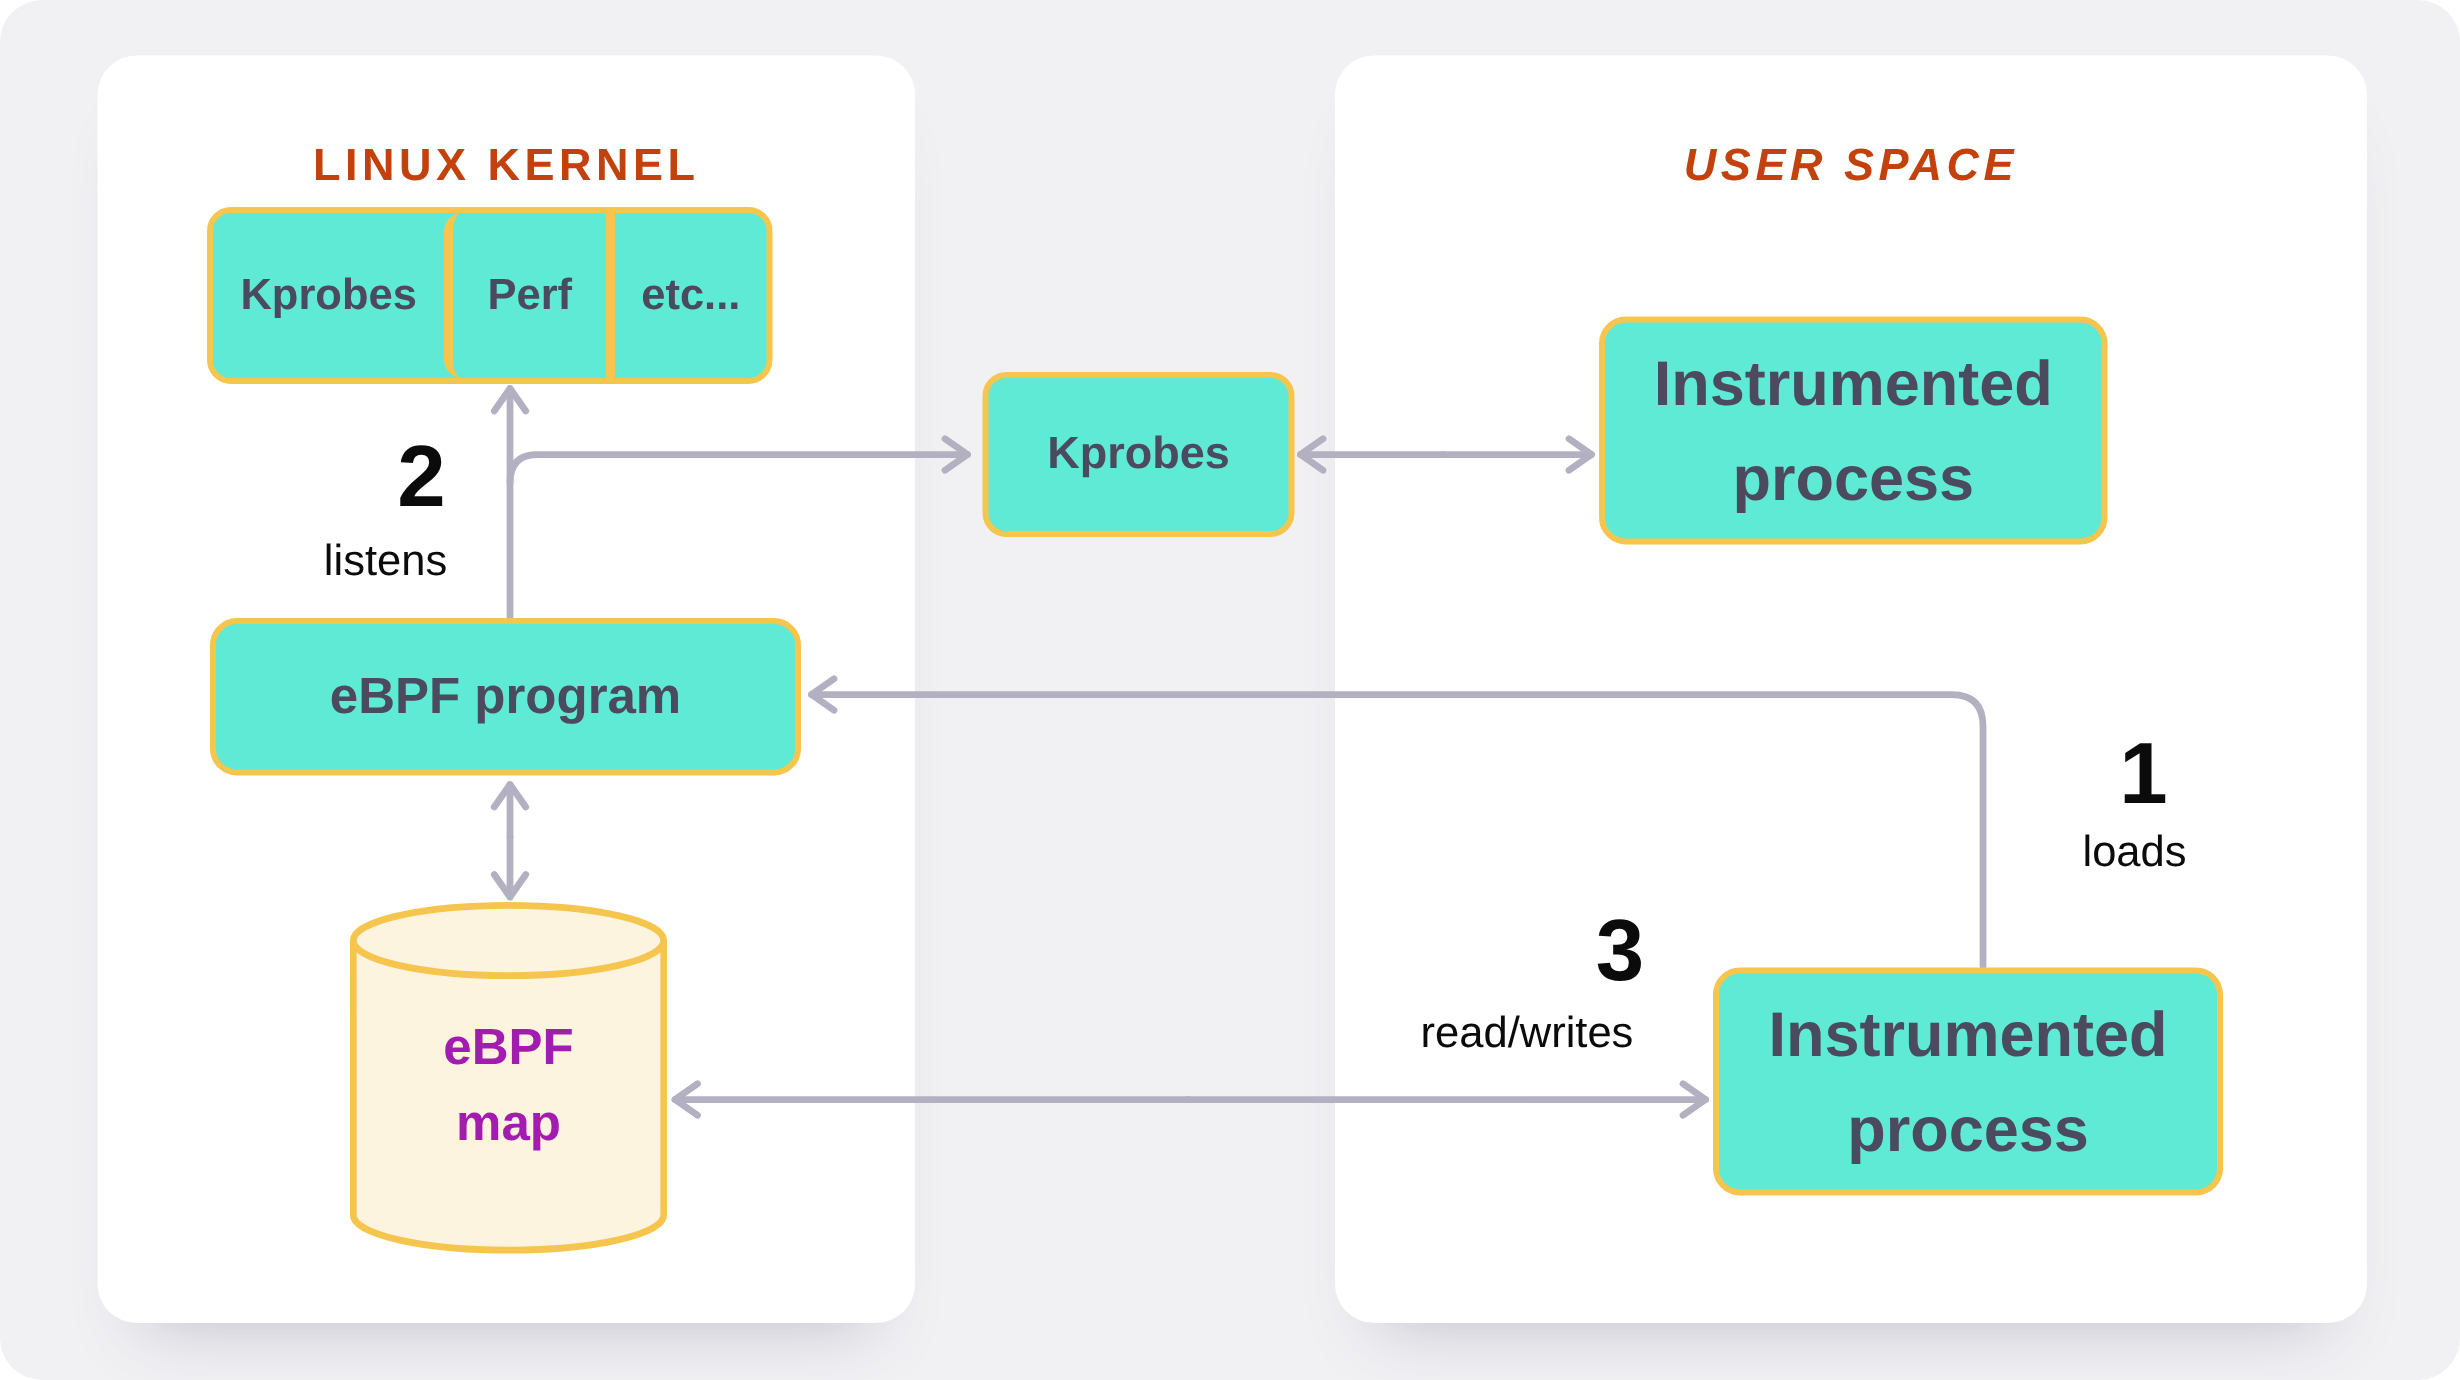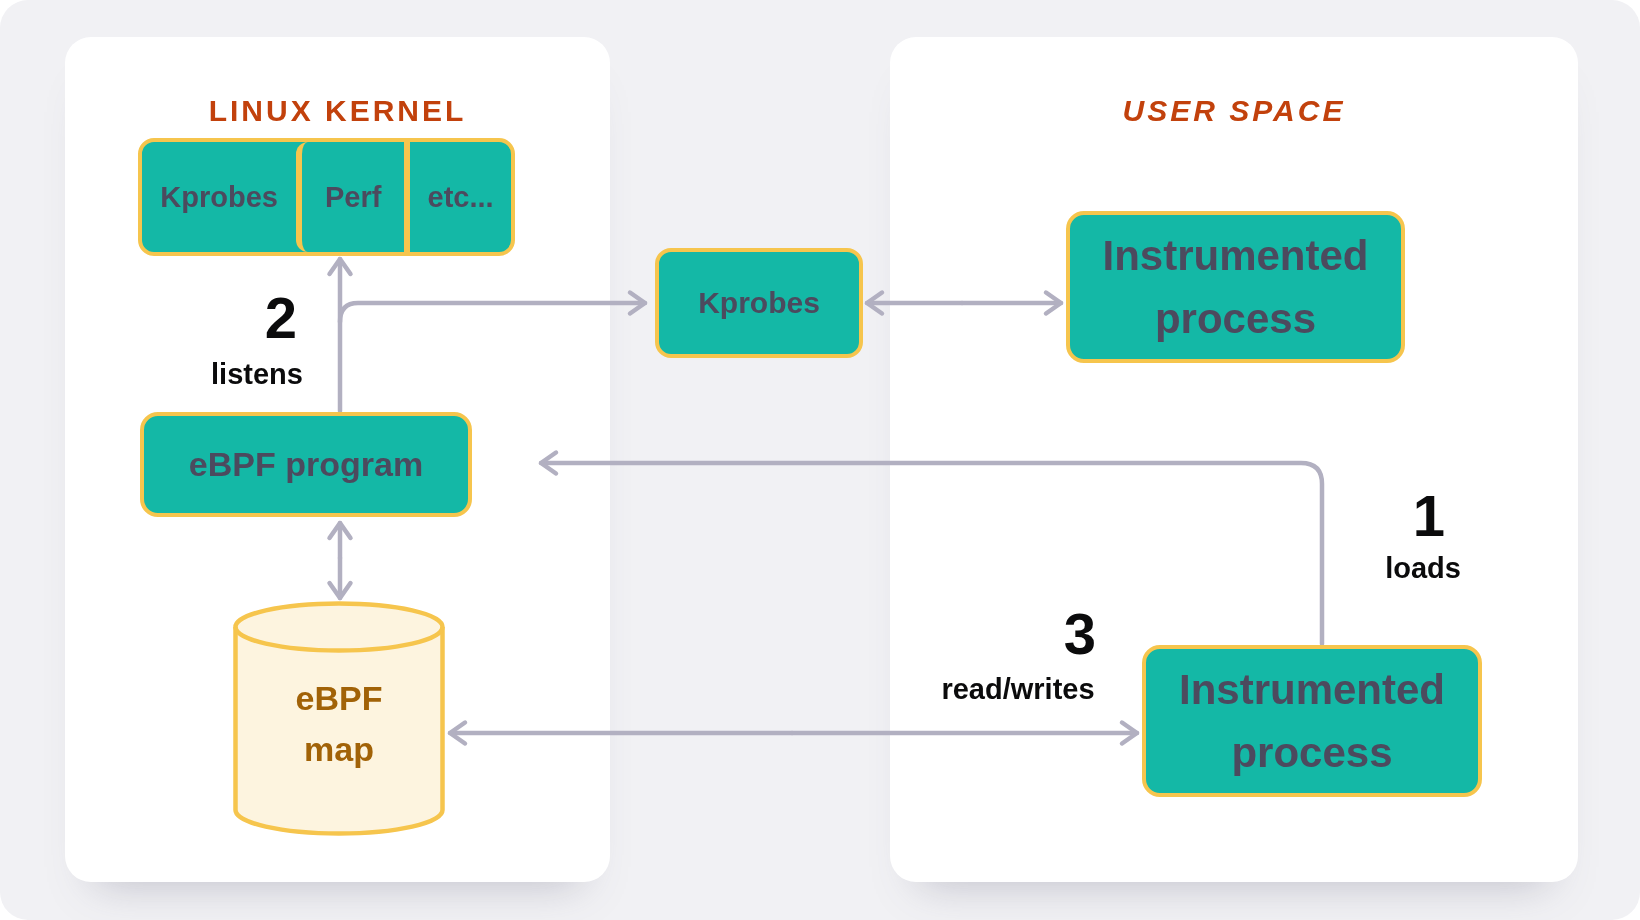--- a/index.html
+++ b/index.html
@@ -10,46 +10,46 @@
            box-shadow:0 30px 42px -30px rgba(90,90,115,.35); z-index:0; }
   .panel-kernel { left:65px; width:545px; }
   .panel-user   { left:890px; width:688px;font-style:italic; }
   .panel-title { position:absolute; top:57px; left:0; right:0; margin:0; text-align:center;
                  font-size:30px; font-weight:bold; letter-spacing:3px; color:#c2410c; }
 
   
   .arrows { position:absolute; left:0; top:0; z-index:1; }
 
   
-  .node { position:absolute; z-index:2; box-sizing:border-box; background:#14b8a6;
+  .node { position:absolute; z-index:2; box-sizing:border-box; background:#5eead4;
           border:4.5px solid #f6c54d; border-radius:18px; color:#4c4a5e; font-weight:bold;
           display:flex; align-items:center; justify-content:center; text-align:center; }
   .probe-row { left:138px; top:138px; width:377px; height:118px; border-radius:16px; padding:0; align-items:stretch; }
   .probe-cell { display:flex; align-items:center; justify-content:center; font-size:29px; }
   .probe-cell-kprobes { flex:159 0 0; }
   .probe-cell-perf    { flex:105 0 0; border-left:6px solid #f6c54d;border-radius:12px; }
   .probe-cell-etc     { flex:104 0 0; border-left:6px solid #f6c54d; }
-  .program-box { left:140px; top:412px; width:332px; height:105px; font-size:34px; }
+  .program-box { left:140px; top:412px; width:394px; height:105px; font-size:34px; }
   .uprobes-box { left:655px; top:248px; width:208px; height:110px; font-size:30px; border-radius:16px; }
   .proc-box { width:340px; height:152px; font-size:42px; line-height:1.5; padding:0 28px; }
   .proc-top    { left:1066px; top:211px; width:339px; }
   .proc-bottom { left:1142px; top:645px; }
 
   
   .cylinder { position:absolute; left:233px; top:601px; width:212px; height:236px; z-index:2; }
   .cylinder svg { display:block; }
   .cyl-label { position:absolute; left:0; right:0; top:72px; display:flex; justify-content:center;
-               font-size:34px; font-weight:bold; line-height:1.5; color:#a16207; text-align:center; }
+               font-size:34px; font-weight:bold; line-height:1.5; color:#a21caf; text-align:center; }
   .cyl-label span { display:block; max-width:130px; }
 
   
   .step-num  { position:absolute; z-index:3; width:60px; font-size:58px; line-height:58px;
                font-weight:bold; color:#0b0b0c; text-align:center; }
   .step-word { position:absolute; z-index:3; font-size:29px; line-height:30px;
-               font-weight:bold; color:#0b0b0c; text-align:center; }
+               font-weight:normal; color:#0b0b0c; text-align:center; }
   .num-2  { left:251px;  top:289px; }
   .word-2 { left:177px;  top:359px; width:160px; }
   .num-1  { left:1399px; top:487px; }
   .word-1 { left:1343px; top:553px; width:160px; }
   .num-3  { left:1050px; top:605px; }
   .word-3 { left:918px;  top:674px; width:200px; }
 </style>
 </head>
 <body>
 

